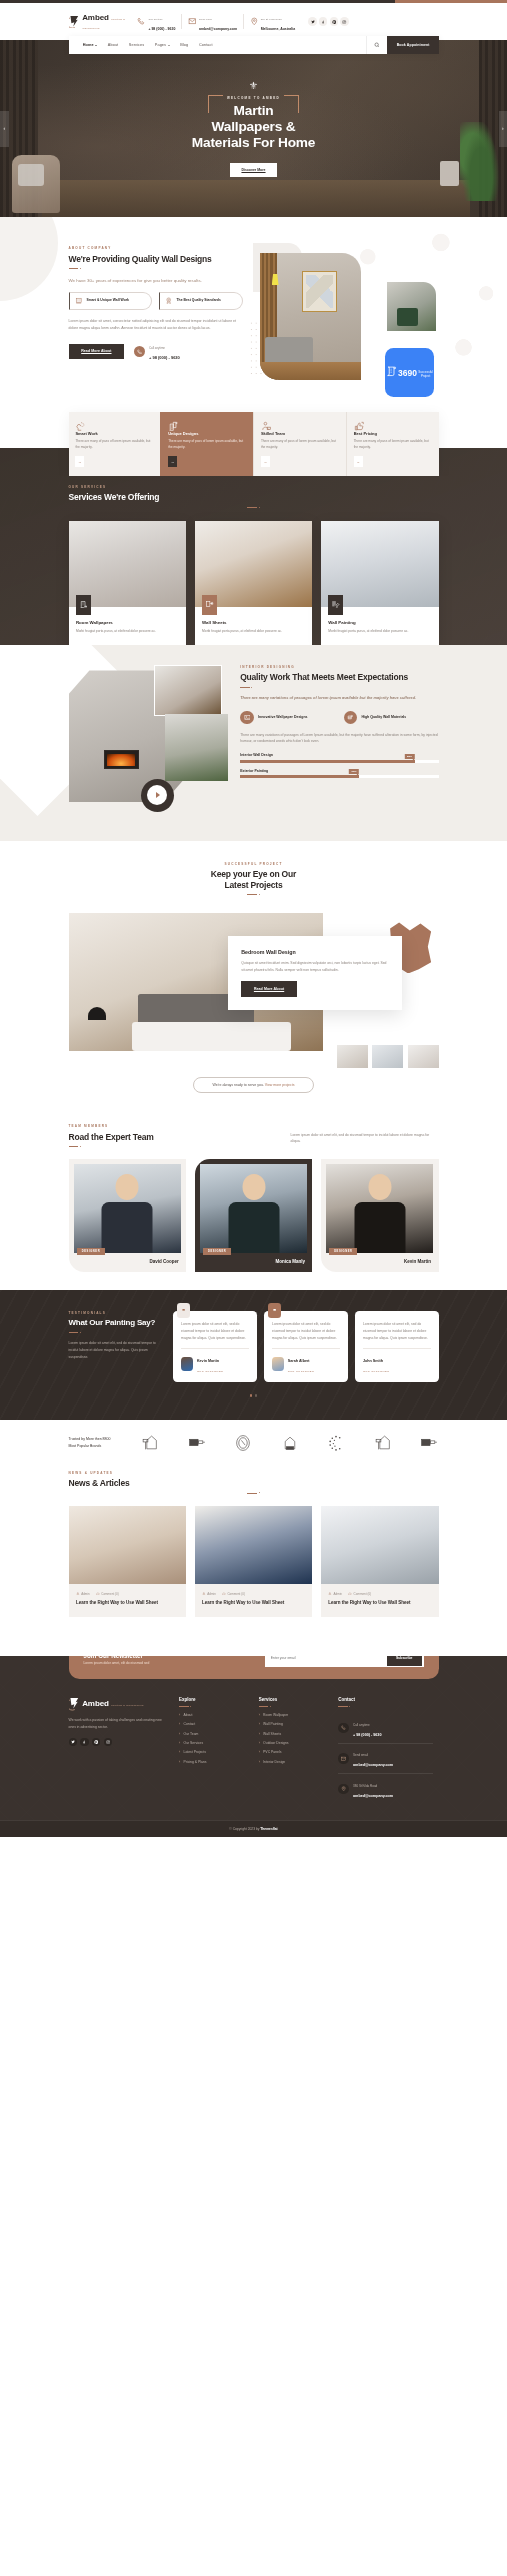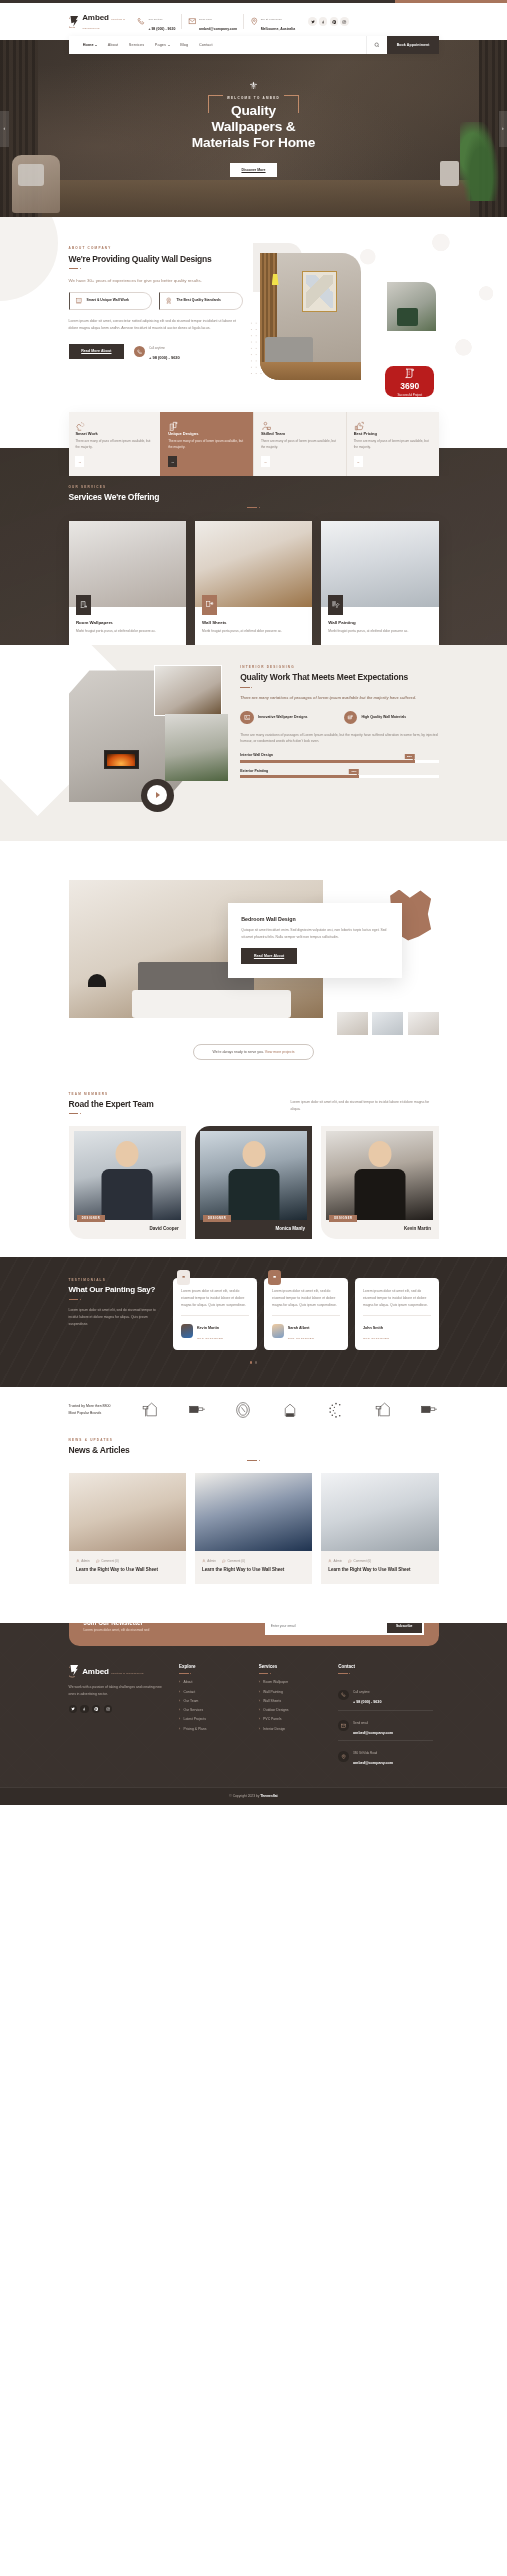--- a/index.html
+++ b/index.html
@@ -120,22 +120,22 @@
   .ar-main .frame{position:absolute;left:42px;top:18px;width:35px;height:41px;border:1.3px solid #b98f43;background:#e8e2d5}
   .ar-main .frame:after{content:"";position:absolute;inset:3.2px;background:
     linear-gradient(135deg,transparent 30%, #d7d2c4 30% 60%, transparent 60%),
     linear-gradient(45deg,transparent 40%, #cfd6dd 40% 70%, transparent 70%)}
   .ar-main .sofa{position:absolute;left:5.3px;bottom:11.6px;width:48px;height:31px;background:#9a9792;border-radius:2.6px}
   .ar-main .floor{position:absolute;left:0;bottom:0;width:100%;height:18px;background:linear-gradient(180deg,#a87c4d,#8a6339)}
   .ar-main .lamp{position:absolute;left:11.6px;top:21px;width:6.9px;height:11.6px;background:#f1e14a;clip-path:polygon(20% 0,80% 0,100% 100%,0 100%)}
   .ar-small{position:absolute;right:2.1px;top:41px;width:49px;height:49px;border-radius:0 12.7px 0 0;overflow:hidden;
     background:linear-gradient(150deg,#cfcdc6,#9aa094 55%,#5a6e4f)}
   .ar-small:after{content:"";position:absolute;left:9.5px;bottom:5.3px;width:21px;height:18px;background:#2e4a33;border-radius:2.1px}
-  .ar-badge{position:absolute;right:4.2px;bottom:-3.2px;width:49px;height:31px;background:#b91c1c;border-radius:8.5px;
-    display:flex;flex-direction:column;align-items:center;justify-content:center;color:#fff;text-align:center}
+  .ar-badge{position:absolute;right:4.2px;bottom:-3.2px;width:49px;height:49px;background:#3b82f6;border-radius:8.5px;
+    display:flex;align-items:center;justify-content:center;color:#fff;text-align:center}
   .ar-badge .bic{width:12.7px;height:12.7px;margin-bottom:2.1px}
   .ar-badge .bic svg{width:12.7px;height:12.7px;display:block}
   .ar-badge .num{font-size:8.5px;font-weight:bold;line-height:1}
   .ar-badge .cap{font-size:3px;margin-top:2.1px;opacity:.95}
 
   
   .featwrap{position:relative;margin-top:18px;z-index:5}
   .featgrid{display:flex;width:370px;margin:0 auto;box-shadow:0 3.2px 13.7px rgba(0,0,0,.06)}
   .fcard{flex:1;background:#f4f1ee;padding:8.5px 6.9px 8.5px;position:relative;min-height:55px}
   .fcard + .fcard{border-left:0.5px solid #e6e0da}
@@ -460,21 +460,21 @@
     <div class="hero-arrow r">›</div>
 
     <div class="hero-content">
       <div class="fleur">⚜</div>
       <div class="hero-tagwrap">
         <span class="brkt l"></span>
         <span class="brkt r"></span>
         <div class="hero-tag">WELCOME TO AMBED</div>
       </div>
       <h1 class="hero-title">
-        <span>Quality</span><br>
+        <span>Martin</span><br>
         <span>Wallpapers &amp;</span><br>
         <span>Materials For Home</span>
       </h1>
       <a class="btn-white" href="#">Discover More</a>
     </div>
   </section>
 
   <section class="about">
     <div class="about-blob"></div>
     <div class="about-damask"></div>
@@ -736,20 +736,31 @@
               </div>
             </div>
           </div>
         </div>
       </div>
     </div>
   </section>
 
   <section class="projects">
     <div class="container">
+      <div class="p-head">
+        <div class="eyebrow">SUCCESSFUL PROJECT</div>
+        <h2 class="h2">
+          <span>Keep your Eye on Our</span><br>
+          <span>Latest Projects</span>
+        </h2>
+        <div class="sep">
+            <i></i>
+            <b></b>
+          </div>
+      </div>
 
       <div class="p-stage">
         <div class="p-main">
           <span class="hb"></span>
             <span class="bed"></span>
             <span class="lampL"></span>
         </div>
         <div class="p-brush"></div>
         <div class="p-card">
           <h3>Bedroom Wall Design</h3>

